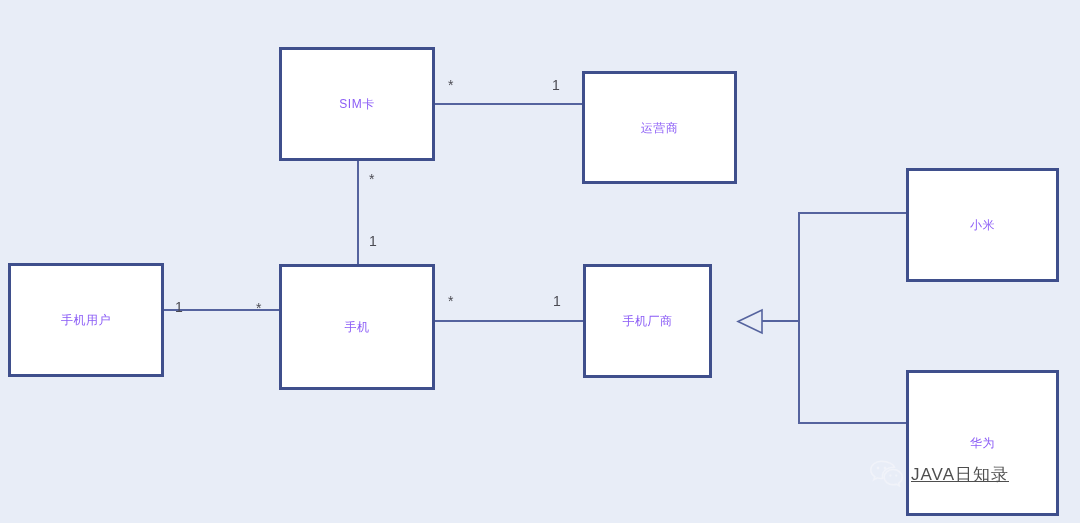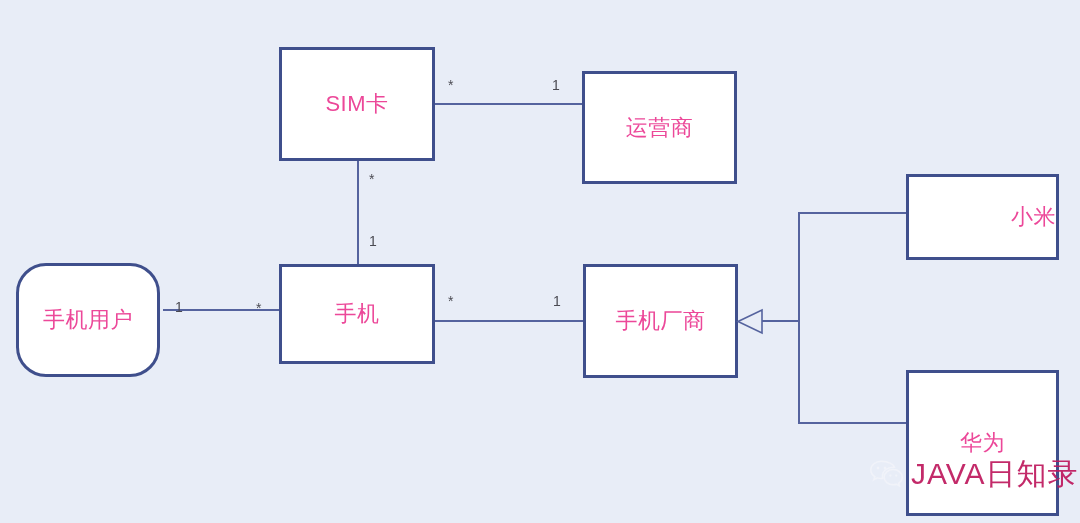--- a/index.html
+++ b/index.html
@@ -19,22 +19,22 @@
     position: absolute;
     box-sizing: border-box;
     background: #ffffff;
     border: 3px solid #3f4f8c;
     display: flex;
     align-items: center;
     justify-content: center;
     z-index: 3;
   }
   .node-label {
-    color: #ec4899;
-    font-size: 22px;
+    color: #8b5cf6;
+    font-size: 12px;
     line-height: 1;
     letter-spacing: 0.5px;
     user-select: none;
   }
   .edge {
     position: absolute;
     background: #55639e;
     z-index: 1;
   }
   .edge-h { height: 1.6px; }
@@ -53,25 +53,26 @@
   }
   .watermark {
     position: absolute;
     display: flex;
     align-items: center;
     gap: 8px;
     z-index: 6;
     user-select: none;
   }
   .watermark-text {
-    font-size: 30px;
-    color: #be185d;
+    font-size: 17px;
+    color: #404040;
     letter-spacing: 1px;
     line-height: 1;
     opacity: 0.92;
+    text-decoration: underline;
   }
   .wechat-icon { opacity: 0.92; }
 </style>
 </head>
 <body>
 
 <div id="canvas">
 
   <div class="edge edge-h" style="left:434px; top:103px; width:149px;"></div>
 
@@ -94,33 +95,33 @@
   </svg>
 
   <div class="node" style="left:279px; top:47px; width:156px; height:114px;">
     <span class="node-label">SIM卡</span>
   </div>
 
   <div class="node" style="left:582px; top:47px; width:155px; height:113px;margin-top:24px;">
     <span class="node-label">运营商</span>
   </div>
 
-  <div class="node" style="left:16px; top:263px; width:144px; height:114px;border-radius:30px;">
+  <div class="node" style="left:8px; top:263px; width:156px; height:114px;">
     <span class="node-label">手机用户</span>
   </div>
 
-  <div class="node" style="left:279px; top:264px; width:156px; height:100px;">
+  <div class="node" style="left:279px; top:264px; width:156px; height:126px;">
     <span class="node-label">手机</span>
   </div>
 
-  <div class="node" style="left:583px; top:264px; width:155px; height:114px;">
+  <div class="node" style="left:583px; top:264px; width:129px; height:114px;">
     <span class="node-label">手机厂商</span>
   </div>
 
-  <div class="node" style="left:906px; top:174px; width:153px; height:86px;justify-content:flex-end;">
+  <div class="node" style="left:906px; top:168px; width:153px; height:114px;">
     <span class="node-label">小米</span>
   </div>
 
   <div class="node" style="left:906px; top:370px; width:153px; height:146px;">
     <span class="node-label">华为</span>
   </div>
 
   <span class="mult" style="left:448px; top:78px;">*</span>
   <span class="mult" style="left:552px; top:78px;">1</span>
   <span class="mult" style="left:369px; top:172px;">*</span>

